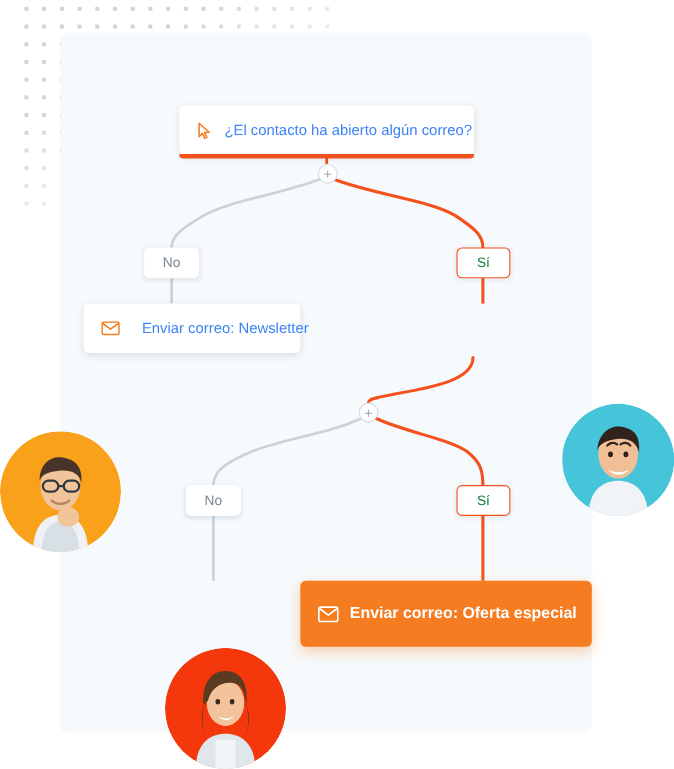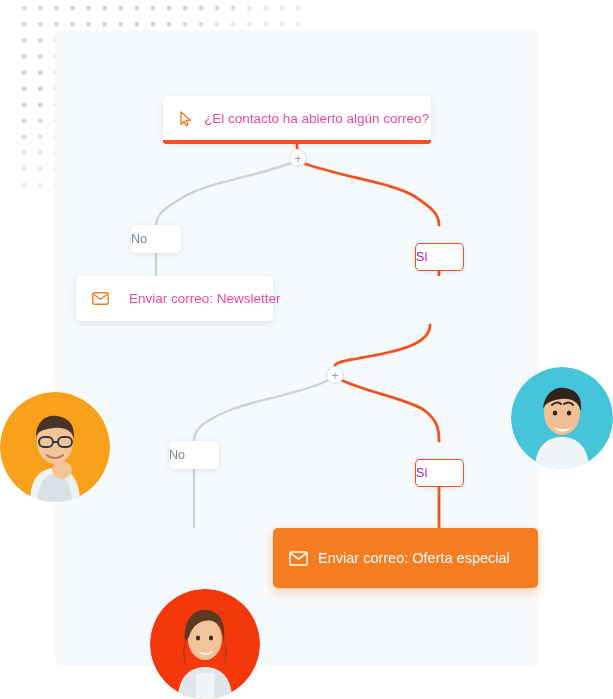--- a/index.html
+++ b/index.html
@@ -62,36 +62,37 @@
     position: absolute;
     box-sizing: border-box;
     background: #ffffff;
     border-radius: 5px;
     box-shadow: 0 2px 7px rgba(35,60,90,0.13);
     display: flex;
     align-items: center;
     gap: 10px;
     padding: 0 16px;
     font-size: 13.5px;
-    color: #ec4899;
+    color: #3b82f6;
     white-space: nowrap;
   }
   .node.accent-bottom::after {
     content: "";
     position: absolute;
     left: 0; right: 0; bottom: -3px;
     height: 4px;
     background: #f4511e;
     border-radius: 0 0 3px 3px;
   }
   .node.filled {
     background: #f57c20;
     color: #ffffff;
     border: none;
     box-shadow: 0 4px 12px rgba(245,124,32,0.35);
+    font-weight: bold;
   }
 
   #node-open-mail { left: 163px; top: 96px; width: 268px; height: 45px; }
   #node-newsletter { left: 76px; top: 276px; width: 197px; height: 45px; gap: 20px; }
   #node-purchase { left: 315px; top: 276px; width: 230px; height: 46px; }
   #node-offer { left: 273px; top: 528px; width: 265px; height: 60px; font-size: 14.5px; }
 
   .node-label { line-height: 1; }
 
   
@@ -100,29 +101,29 @@
 
   
   .pill {
     position: absolute;
     box-sizing: border-box;
     height: 28px;
     border-radius: 5px;
     background: #ffffff;
     display: flex;
     align-items: center;
+    justify-content: center;
     font-size: 12.5px;
     color: #7b8794;
     box-shadow: 0 1px 5px rgba(35,60,90,0.14);
   }
   .pill.yes {
     border: 1.5px solid #f4511e;
-    color: #a21caf;
+    color: #15803d;
     box-shadow: 0 1px 5px rgba(35,60,90,0.10);
-    margin-top: 18px;
   }
   #pill-no-1 { left: 131px; top: 225px; width: 50px; }
   #pill-yes-1 { left: 415px; top: 225px; width: 49px; }
   #pill-no-2 { left: 169px; top: 441px; width: 50px; }
   #pill-yes-2 { left: 415px; top: 441px; width: 49px; }
 
   
   .plus {
     position: absolute;
     width: 18px;

